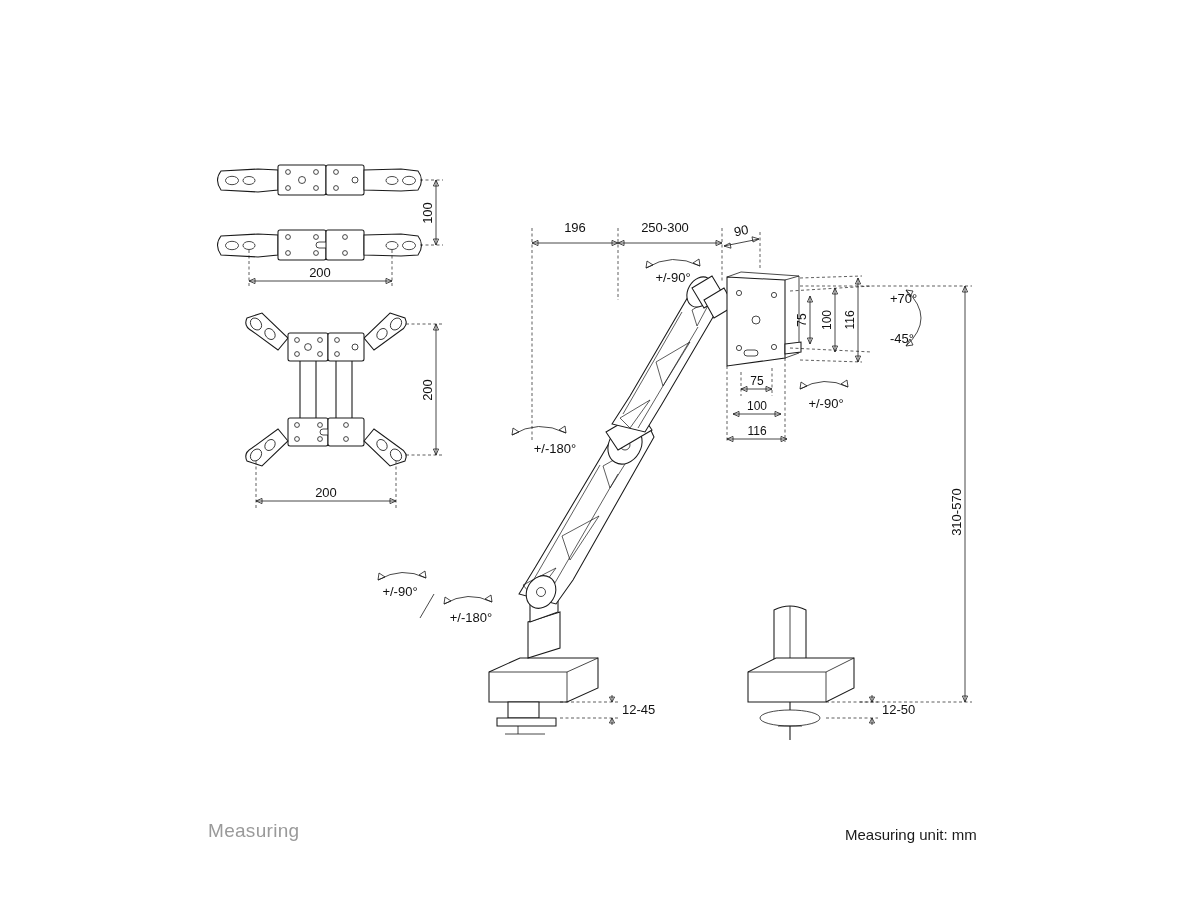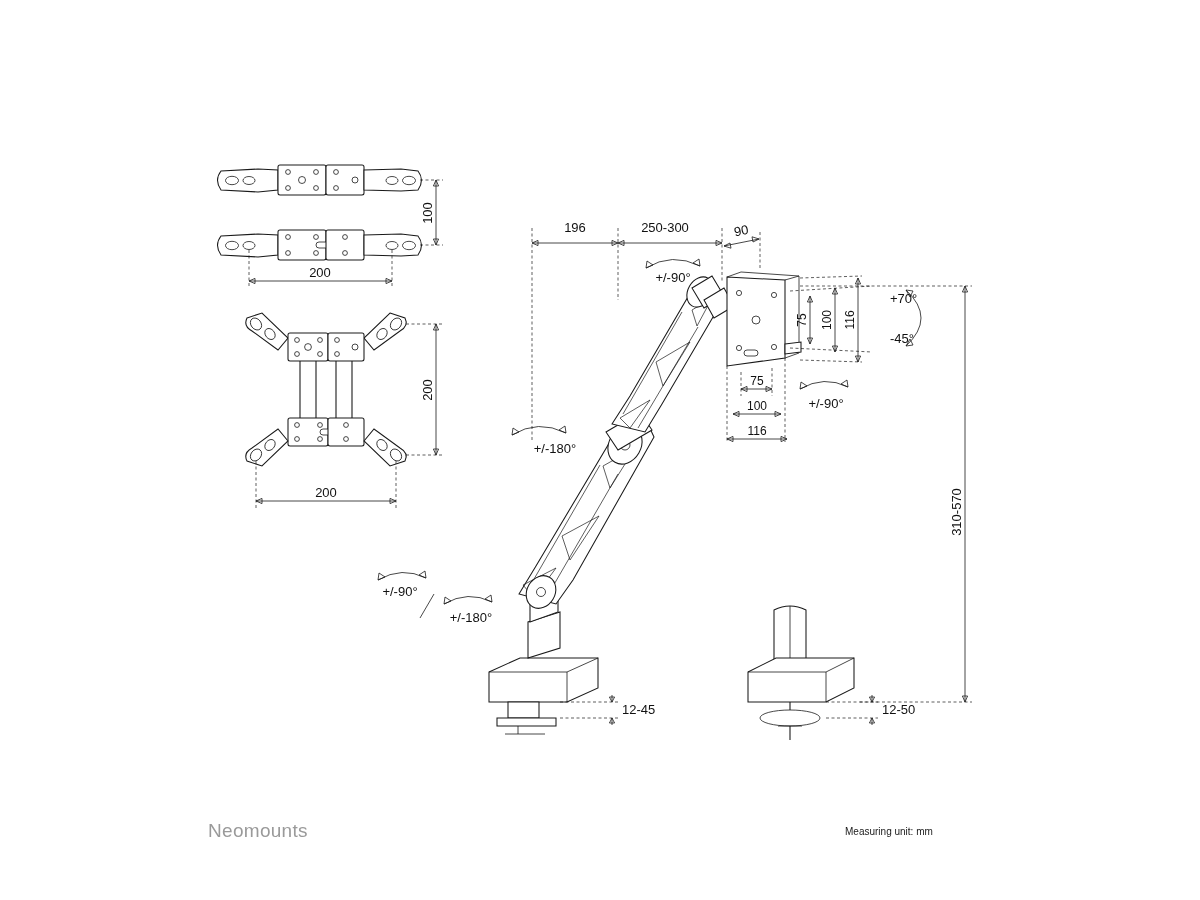--- a/index.html
+++ b/index.html
@@ -34,21 +34,21 @@
     top: 820px;
     font-size: 19px;
     letter-spacing: 0.3px;
     color: #9a9a9a;
     font-family: "Liberation Sans", sans-serif;
   }
   .unit-note {
     position: absolute;
     left: 845px;
     top: 826px;
-    font-size: 10px;
+    font-size: 15px;
     color: #1a1a1a;
     font-family: "Liberation Sans", sans-serif;
   }
   .dimtext {
     font-family: "Liberation Sans", sans-serif;
     font-size: 13px;
     fill: #111;
   }
   .dimtext.small {
     font-size: 12px;
@@ -404,16 +404,16 @@
       <line class="ext" x1="826" y1="718" x2="878" y2="718"></line>
       <line class="ln thin" x1="872" y1="695" x2="872" y2="702"></line>
       <line class="ln thin" x1="872" y1="718" x2="872" y2="725"></line>
       <path class="ln thin" d="M872,702 l-2.6,-5 l5.2,0 z" fill="#1a1a1a"></path>
       <path class="ln thin" d="M872,718 l-2.6,5 l5.2,0 z" fill="#1a1a1a"></path>
       <text class="dimtext" x="882" y="714" text-anchor="start">12-50</text>
     </g>
 
   </svg>
 
-  <div class="brand">Neomounts</div>
+  <div class="brand">Measuring</div>
   <div class="unit-note">Measuring unit: mm</div>
 
 </div>
 
 </body></html>

